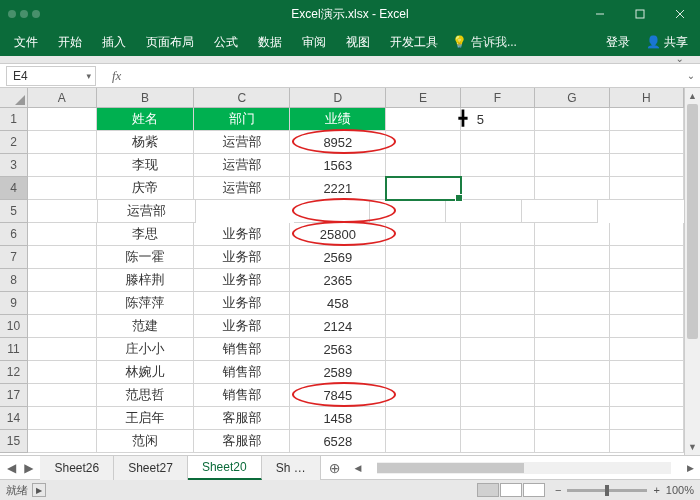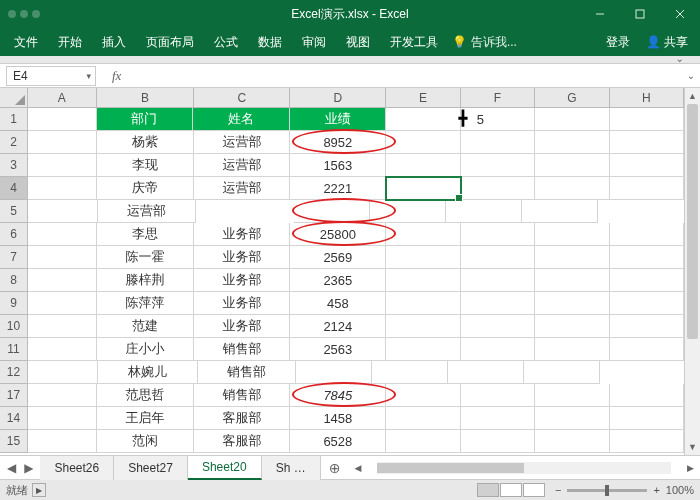--- a/index.html
+++ b/index.html
@@ -155,22 +155,22 @@
       <div class="rowhdr">10</div>
       <div class="rowhdr">11</div>
       <div class="rowhdr">12</div>
       <div class="rowhdr">17</div>
       <div class="rowhdr">14</div>
       <div class="rowhdr">15</div>
     </div>
   <div class="cells" id="cells">
       <div class="row">
         <div class="cell" style="width: 70px;"></div>
+        <div class="cell hdr" style="width: 100px;">姓名</div>
         <div class="cell hdr" style="width: 98px;">部门</div>
-        <div class="cell hdr" style="width: 100px;">姓名</div>
         <div class="cell hdr" style="width: 98px;">业绩</div>
         <div class="cell" style="width: 76px;"></div>
         <div class="cell" style="width: 76px;">
           <span style="position:relative"><span class="cursor-plus" style="left:-6px;top:-2px;font-weight:bold;font-size:14px">╋</span><span style="margin-left:12px">5</span></span>
         </div>
         <div class="cell" style="width: 76px;"></div>
         <div class="cell" style="width: 76px;"></div>
       </div>
       <div class="row">
         <div class="cell" style="width: 70px;"></div>
@@ -268,30 +268,31 @@
         <div class="cell c" style="width: 98px;">2563</div>
         <div class="cell" style="width: 76px;"></div>
         <div class="cell" style="width: 76px;"></div>
         <div class="cell" style="width: 76px;"></div>
         <div class="cell" style="width: 76px;"></div>
       </div>
       <div class="row">
         <div class="cell" style="width: 70px;"></div>
         <div class="cell c" style="width: 100px;">林婉儿</div>
         <div class="cell c" style="width: 98px;">销售部</div>
+        <div class="cell c" style="width: 98px;">2589</div>
         <div class="cell" style="width: 76px;"></div>
         <div class="cell" style="width: 76px;"></div>
         <div class="cell" style="width: 76px;"></div>
         <div class="cell" style="width: 76px;"></div>
       </div>
       <div class="row">
         <div class="cell" style="width: 70px;"></div>
         <div class="cell c" style="width: 100px;">范思哲</div>
         <div class="cell c" style="width: 98px;">销售部</div>
-        <div class="cell c" style="width: 98px; font-style: italic;">7845</div>
+        <div class="cell c" style="width: 98px;">7845</div>
         <div class="cell" style="width: 76px;"></div>
         <div class="cell" style="width: 76px;"></div>
         <div class="cell" style="width: 76px;"></div>
         <div class="cell" style="width: 76px;"></div>
       </div>
       <div class="row">
         <div class="cell" style="width: 70px;"></div>
         <div class="cell c" style="width: 100px;">王启年</div>
         <div class="cell c" style="width: 98px;">客服部</div>
         <div class="cell c" style="width: 98px;">1458</div>

